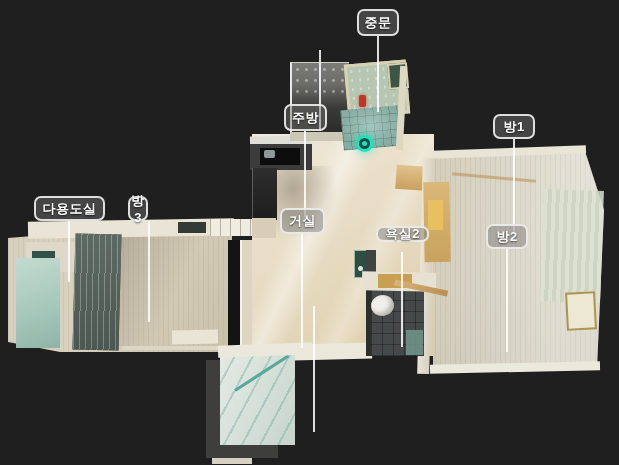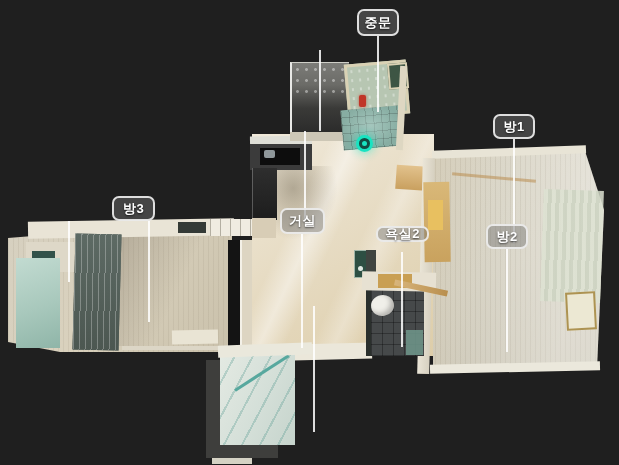--- a/index.html
+++ b/index.html
@@ -207,19 +207,21 @@
   <div class="label-line" style="left:304px;top:131px;height:91px"></div>
   <div class="label-line" style="left:513px;top:139px;height:104px"></div>
   <div class="label-line" style="left:68px;top:221px;height:61px"></div>
   <div class="label-line" style="left:148px;top:221px;height:101px"></div>
   <div class="label-line" style="left:301px;top:234px;height:114px"></div>
   <div class="label-line" style="left:401px;top:252px;height:95px"></div>
   <div class="label-line" style="left:506px;top:249px;height:103px"></div>
   <div class="label-line" style="left:313px;top:306px;height:126px"></div>
 
   <div class="room-label" style="left:357px;top:9px;width:42px;height:27px">중문</div>
+  <div class="room-label" style="left:284px;top:104px;width:43px;height:27px">주방</div>
   <div class="room-label" style="left:493px;top:114px;width:42px;height:25px">방1</div>
-  <div class="room-label" style="left:112px;top:196px;width:43px;height:25px">방3</div>
+  <div class="room-label" style="left:34px;top:196px;width:71px;height:25px">다용도실</div>
+  <div class="room-label" style="left:128px;top:196px;width:20px;height:25px">방3</div>
   <div class="room-label" style="left:280px;top:208px;width:45px;height:26px">거실</div>
   <div class="room-label" style="left:376px;top:226px;width:53px;height:16px">욕실2</div>
   <div class="room-label" style="left:486px;top:224px;width:42px;height:25px">방2</div>
 
 </div>
 
 </body></html>

